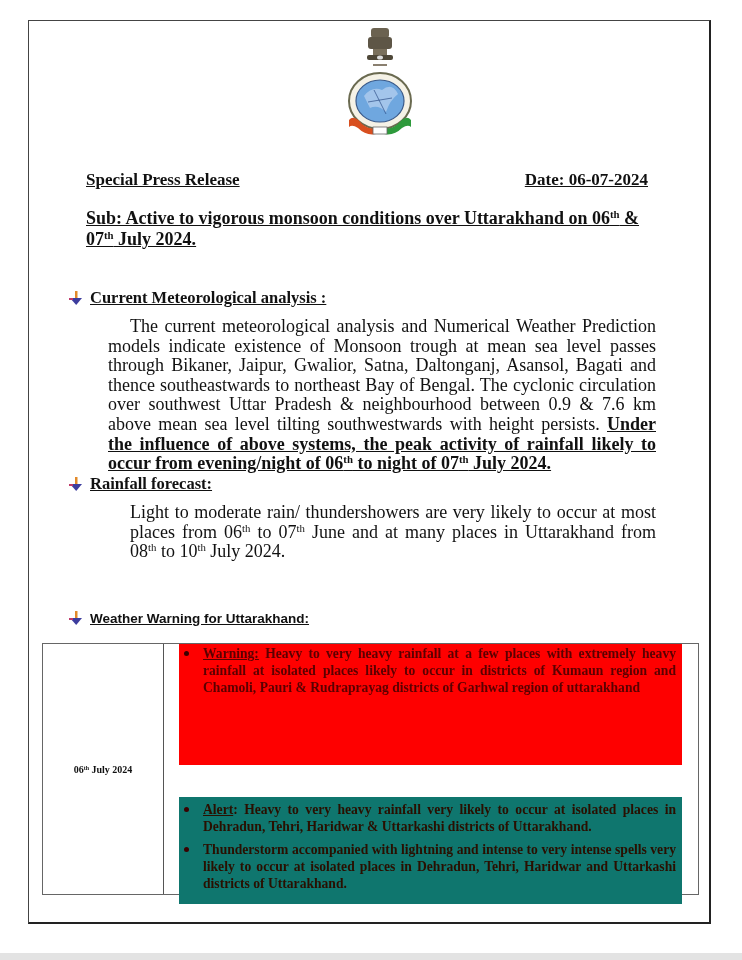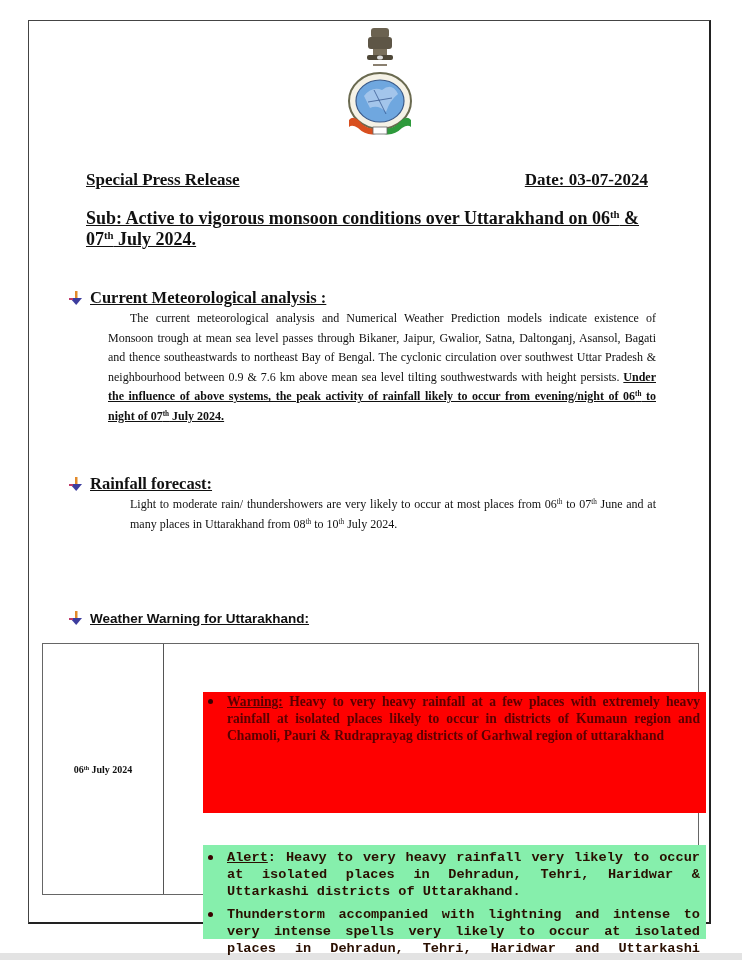--- a/index.html
+++ b/index.html
@@ -32,40 +32,40 @@
     position: absolute; left: 68px; display: flex; align-items: center;
     font-weight: bold; font-size: 16.5px;
   }
   .sec-head .label { text-decoration: underline; margin-left: 6px; }
   .sec-head.calibri .label {
     font-family: "Liberation Sans", "DejaVu Sans", sans-serif; font-size: 13.5px;
   }
   .arrow-icon { width: 16px; height: 16px; display: inline-block; }
 
   .para {
-    position: absolute; font-size: 12px; line-height: 19.6px; text-align: justify;
+    position: absolute; font-size: 18px; line-height: 19.6px; text-align: justify; margin-top: 8px;
   }
   .para .u { font-weight: bold; text-decoration: underline; }
 
   .warn-table {
     position: absolute; left: 42px; top: 643px; width: 657px; height: 252px;
     border: 1.5px solid #666; box-sizing: border-box;
   }
   .date-cell {
     position: absolute; left: 0; top: 0; width: 121px; height: 100%;
     border-right: 1.2px solid #555; box-sizing: border-box;
     display: flex; align-items: center; justify-content: center;
     font-weight: bold; font-size: 10px;
   }
   .box {
-    position: absolute; left: 160px; width: 503px; box-sizing: border-box;
-    font-weight: bold; font-size: 13.6px; line-height: 17px; text-align: justify; margin-top: 48px;
+    position: absolute; left: 136px; width: 503px; box-sizing: border-box;
+    font-weight: bold; font-size: 13.6px; line-height: 17px; text-align: justify;
   }
   .box.red { top: 0px; height: 121px; background: #fe0000; color: #5a0000; padding: 1px 6px 0 0; }
-  .box.orange { top: 153px; height: 94px; background: #86efac; color: #2a0f00; padding: 4px 6px 0 0; font-family: Liberation Mono, monospace; }
+  .box.orange { top: 153px; height: 107px; background: #0f766e; color: #2a0f00; padding: 4px 6px 0 0; }
   .box ul { margin: 0; padding: 0; list-style: none; }
   .box li { position: relative; padding-left: 24px; }
   .box li::before {
     content: ""; position: absolute; left: 5px; top: 6px; width: 5px; height: 5px;
     border-radius: 50%; background: #3a0000;
   }
   .box.orange li { margin-bottom: 6px; }
   .box .lbl { text-decoration: underline; }
 </style>
 </head>
@@ -88,21 +88,21 @@
   <path d="M24 72 Q32 62 42 66 Q52 58 58 70 Q50 76 46 88 Q38 80 30 84 Z" fill="#a9c9ec" opacity="0.9"></path>
   <path d="M28 78 L52 74 M34 66 L46 90" stroke="#2d4e86" stroke-width="0.7" fill="none"></path>
 
   <path d="M9 96 Q14 90 22 100 Q30 106 36 104 L36 110 Q26 112 18 104 Q12 100 9 103 Z" fill="#d84f1f"></path>
   <path d="M71 96 Q66 90 58 100 Q50 106 44 104 L44 110 Q54 112 62 104 Q68 100 71 103 Z" fill="#2e9a3c"></path>
   <rect x="33" y="103" width="14" height="7" fill="#fff" stroke="#666" stroke-width="0.8"></rect>
 </svg>
 
 <div class="hdr-row">
   <span>Special Press Release</span>
-  <span>Date: 03-07-2024</span>
+  <span>Date: 06-07-2024</span>
 </div>
 
 <div class="subject"><span>Sub:  Active to vigorous monsoon conditions over Uttarakhand on 06</span><sup>th</sup><span> &amp; 07</span><sup>th</sup><span> July 2024.</span></div>
 
 <div class="sec-head" style="top:288px;">
   <svg class="arrow-icon" viewBox="0 0 16 16">
     <rect x="7" y="1" width="2.5" height="8" fill="#e28a2a"></rect>
     <polygon points="2,8 14,8 8.2,15" fill="#3d3d9e"></polygon>
     <rect x="1" y="8" width="4" height="2" fill="#c03a6a"></rect>
   </svg>

